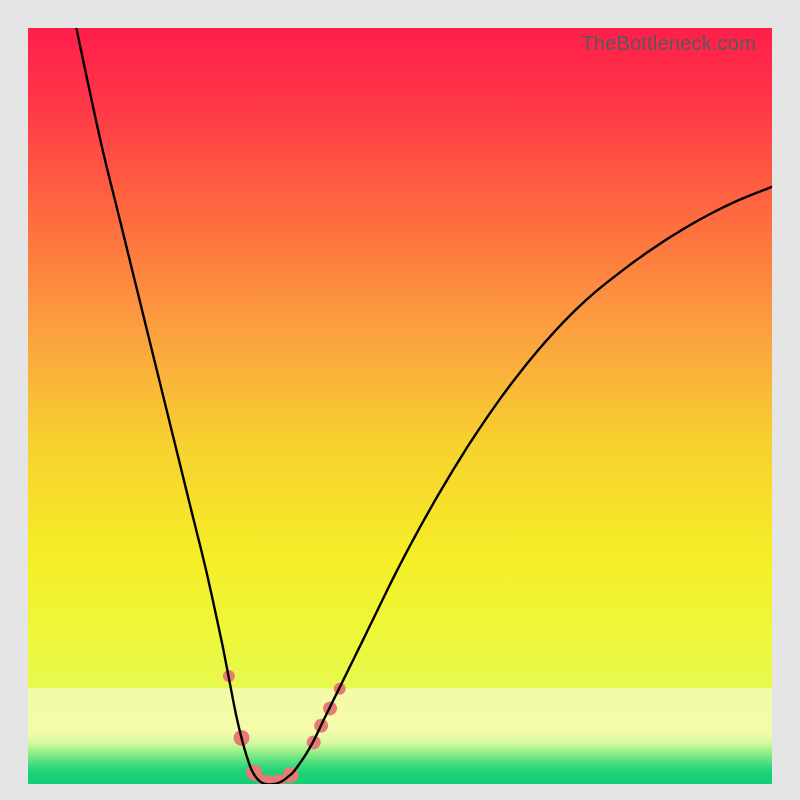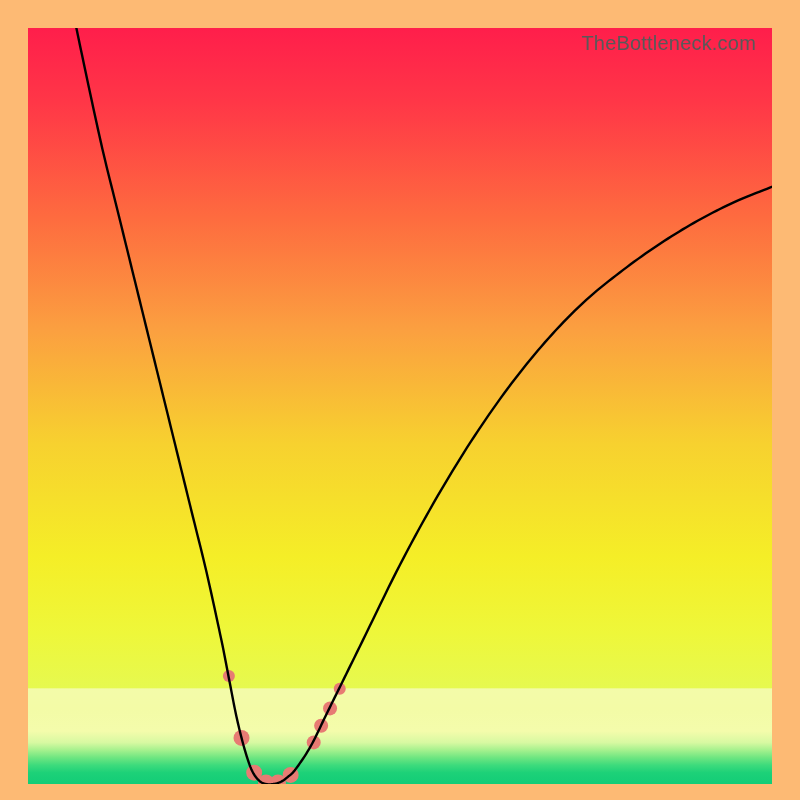--- a/index.html
+++ b/index.html
@@ -10,21 +10,21 @@
     background: #000;
     overflow: hidden;
     font-family: Arial, Helvetica, sans-serif;
   }
   .frame {
     position: absolute;
     left: 0;
     top: 0;
     width: 800px;
     height: 800px;
-    background: #fdba74;
+    background: #e5e5e5;
   }
   .plot {
     position: absolute;
     left: 28px;
     top: 28px;
     width: 744px;
     height: 756px;
     overflow: hidden;
   }
   .gradient {

